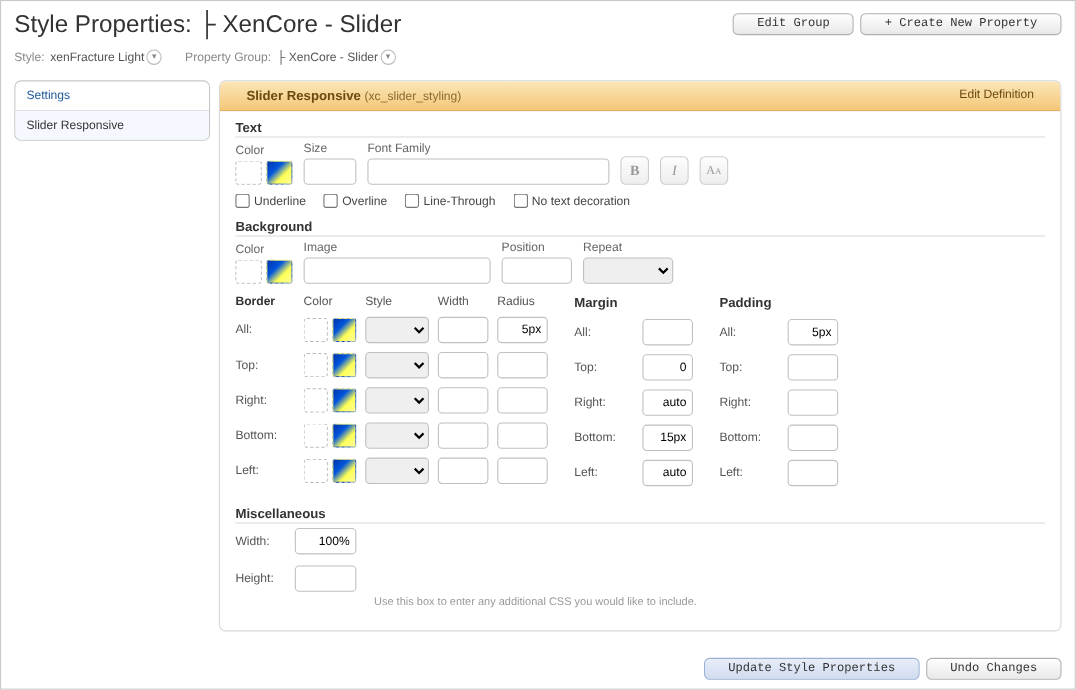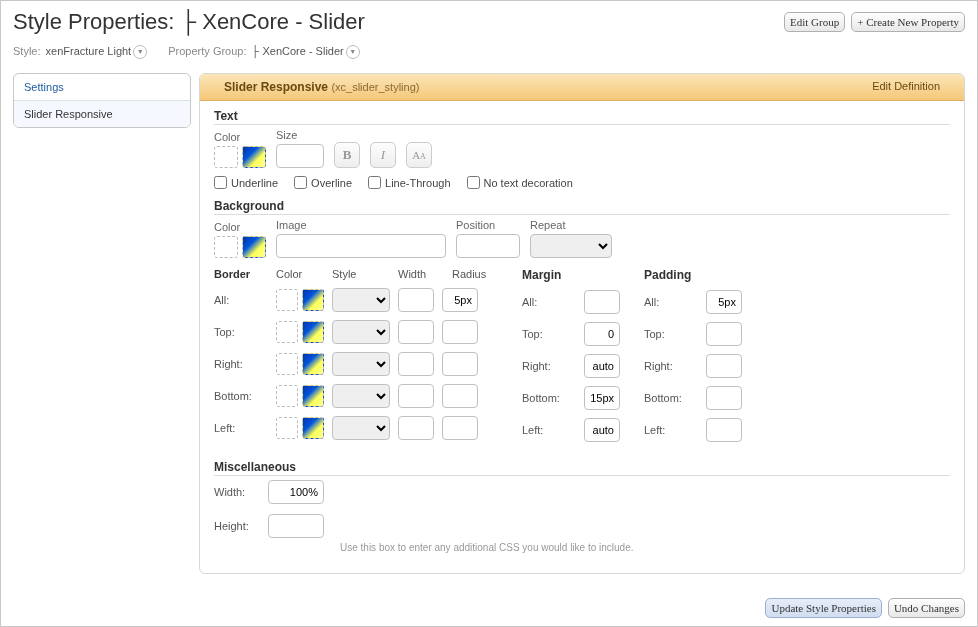--- a/index.html
+++ b/index.html
@@ -22,25 +22,25 @@
 .header h1 {
   font-size: 22px;
   font-weight: normal;
   color: #333;
 }
 .header-buttons { display: flex; gap: 6px; }
 .btn {
   background: linear-gradient(#fefefe, #e8e8e8);
   border: 1px solid #b0b0b0;
   border-radius: 5px;
-  padding: 3px 5px;
+  padding: 3px 21px;
   font-size: 11px;
   color: #333;
   cursor: pointer;
-  font-family: Liberation Serif, serif;
+  font-family: Liberation Mono, monospace;
 }
 .btn-primary {
   background: linear-gradient(#e8eef8, #d0dcf0);
   border-color: #9db0d4;
 }
 .subheader {
   padding: 6px 12px 14px 12px;
   font-size: 11px;
   color: #888;
 }
@@ -110,21 +110,21 @@
 .field { display: flex; flex-direction: column; }
 .field-label { font-size: 11px; color: #666; margin-bottom: 3px; }
 input[type="text"], select, textarea {
   border: 1px solid #c0c0c0;
   border-radius: 4px;
   padding: 3px 5px;
   font-size: 11px;
   font-family: inherit;
   height: 24px;
 }
-input.tiny { width: 36px; text-align: right; }
+input.tiny { width: 46px; text-align: right; }
 input.small { width: 48px; }
 input.med { width: 150px; }
 input.wide { width: 220px; }
 select.small { width: 58px; }
 select.med { width: 82px; }
 .swatch {
   width: 24px; height: 22px;
   border: 1px dashed #bbb;
   border-radius: 3px;
   background: linear-gradient(135deg, #0033aa 0%, #0055dd 35%, #ffff55 65%, #ffff99 100%);
@@ -217,20 +217,24 @@
           <div class="field">
             <span class="field-label">Color</span>
             <div style="display:flex;gap:4px">
               <span class="swatch-empty"></span>
               <span class="swatch"></span>
             </div>
           </div>
           <div class="field">
             <span class="field-label">Size</span>
             <input type="text" class="small" value="" style="">
+          </div>
+          <div class="field">
+            <span class="field-label">Font Family</span>
+            <input type="text" class="wide" value="" style="">
           </div>
           <button class="txtbtn"><b>B</b></button>
           <button class="txtbtn"><i>I</i></button>
           <button class="txtbtn" style="font-size:11px">A<span style="font-size:8px">A</span></button>
         </div>
         <div class="checkrow">
           <label>
               <input type="checkbox" style="">
               <span>Underline</span>
             </label>

